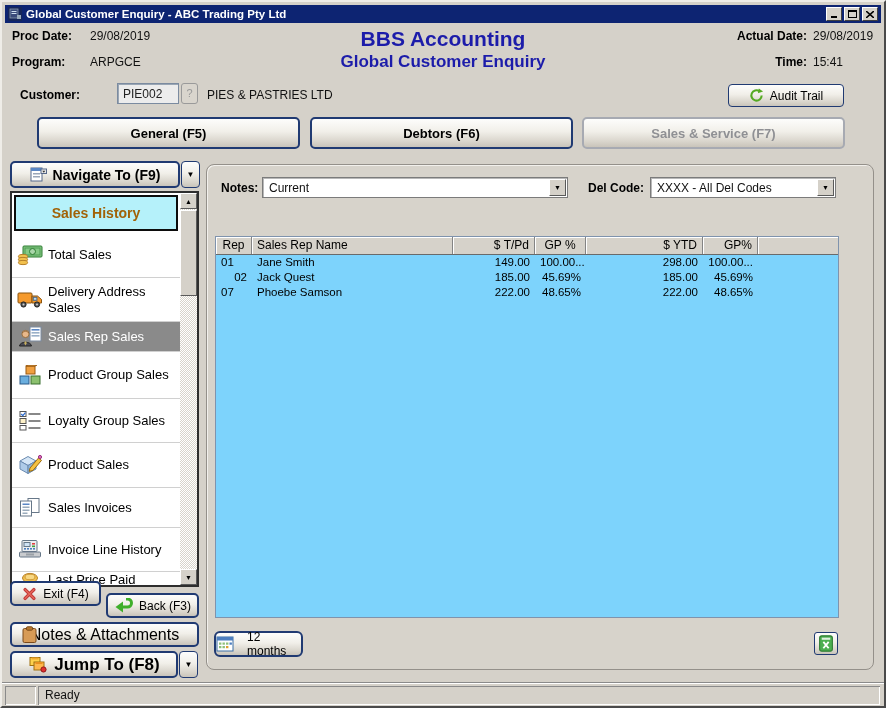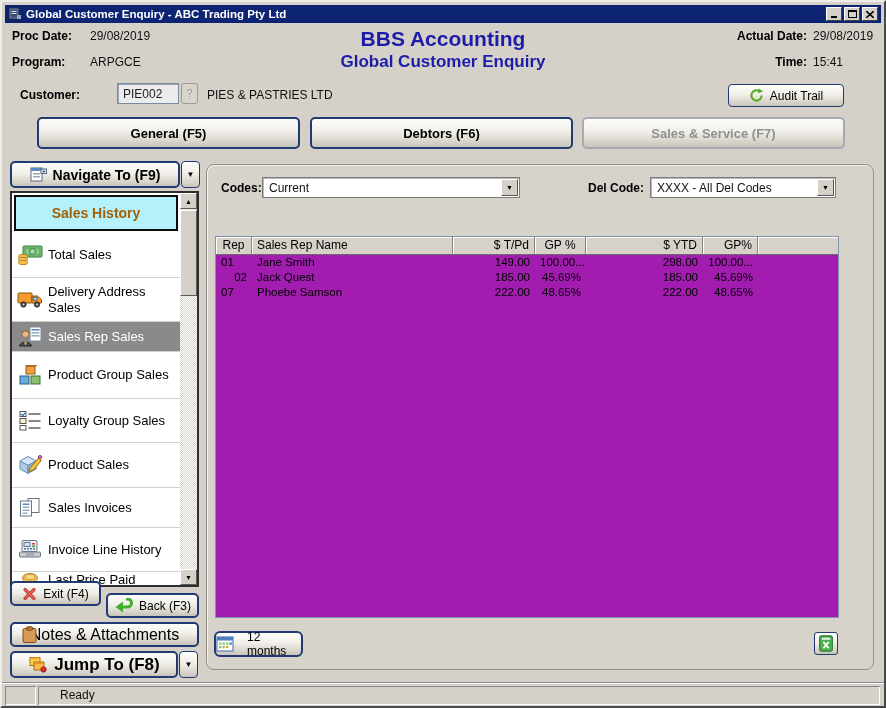--- a/index.html
+++ b/index.html
@@ -73,35 +73,35 @@
   
   .panel{position:absolute;left:204px;top:162px;width:668px;height:506px;background:#d7d3cb;
     border:1px solid #94908a;border-radius:8px;box-shadow:inset 1px 1px 0 #f2f0ec;}
   .panel .flabel{position:absolute;font-weight:bold;font-size:12px;}
   .combo{position:absolute;height:21px;background:#fff;border:1px solid #7b7b7b;
     box-shadow:inset 1px 1px 0 #b8b8b8;font-size:12px;color:#111;padding:3px 20px 0 6px;white-space:nowrap;overflow:hidden;}
   .combo .cbtn{position:absolute;right:1px;top:1px;bottom:1px;width:17px;background:#d5d1c9;
     border:1px solid;border-color:#fff #5a5a5a #5a5a5a #fff;display:flex;align-items:center;justify-content:center;
     font-size:7px;color:#000;}
   
-  .grid{position:absolute;left:8px;top:71px;width:624px;height:382px;background:#a21caf;border:1px solid #7f93ad;overflow:hidden;}
+  .grid{position:absolute;left:8px;top:71px;width:624px;height:382px;background:#7dd3fc;border:1px solid #7f93ad;overflow:hidden;}
   .t-head{display:flex;height:18px;background:#d6d2ca;border-bottom:1px solid #6a6a6a;}
   .t-head span{display:block;font-size:12px;line-height:17px;color:#000;
     border-right:1px solid #848484;box-shadow:inset 1px 1px 0 #fff;padding:0 5px;white-space:nowrap;overflow:hidden;}
   .t-head span.fill{flex:1;border-right:none;}
   .t-row{display:flex;height:15px;}
   .t-row span{display:block;font-size:11.5px;line-height:15px;color:#000;padding:0 5px;white-space:nowrap;overflow:hidden;}
   .months-btn{position:absolute;left:7px;top:466px;width:89px;height:26px;border-width:2px;border-radius:6px;gap:13px;}
   .excel-btn{position:absolute;left:607px;top:467px;width:24px;height:23px;border-width:1px;border-radius:3px;}
   
   .bottom-sep{position:absolute;left:0;right:0;top:680px;height:0;border-top:1px solid #8a8a8a;border-bottom:1px solid #fff;}
   .spane{position:absolute;top:684px;height:19px;background:#d5d1c9;
     box-shadow:inset 1px 1px 0 #8a8a8a,inset -1px -1px 0 #fff;}
   .spane.small{left:3px;width:31px;}
-  .spane.main{left:36px;right:4px;font-size:12px;color:#111;padding:2px 0 0 22px;}
+  .spane.main{left:36px;right:4px;font-size:12px;color:#111;padding:2px 0 0 7px;}
   svg{display:block;}
 </style>
 </head>
 <body>
 
 <div id="window">
 
   <div class="titlebar">
     <span class="app-ico">
         <svg width="14" height="14" viewBox="0 0 14 14">
@@ -358,22 +358,22 @@
           <circle cx="15.5" cy="13.5" r="2.6" fill="#e03030" stroke="#901818"></circle>
         </svg>
       </span>
     <span>Jump To (F8)</span>
   </div>
   <div class="btn3d drop-btn jump-drop">
       <span>▼</span>
     </div>
 
   <div class="panel">
-    <span class="flabel" style="left:14px;top:16px;">Codes:</span>
-    <div class="combo" style="left:55px;top:12px;width:258px;">
+    <span class="flabel" style="left:14px;top:16px;">Notes:</span>
+    <div class="combo" style="left:55px;top:12px;width:306px;">
       <span>Current</span>
       <span class="cbtn">▼</span>
     </div>
     <span class="flabel" style="left:381px;top:16px;">Del Code:</span>
     <div class="combo" style="left:443px;top:12px;width:186px;">
       <span>XXXX - All Del Codes</span>
       <span class="cbtn">▼</span>
     </div>
 
     <div class="grid">

